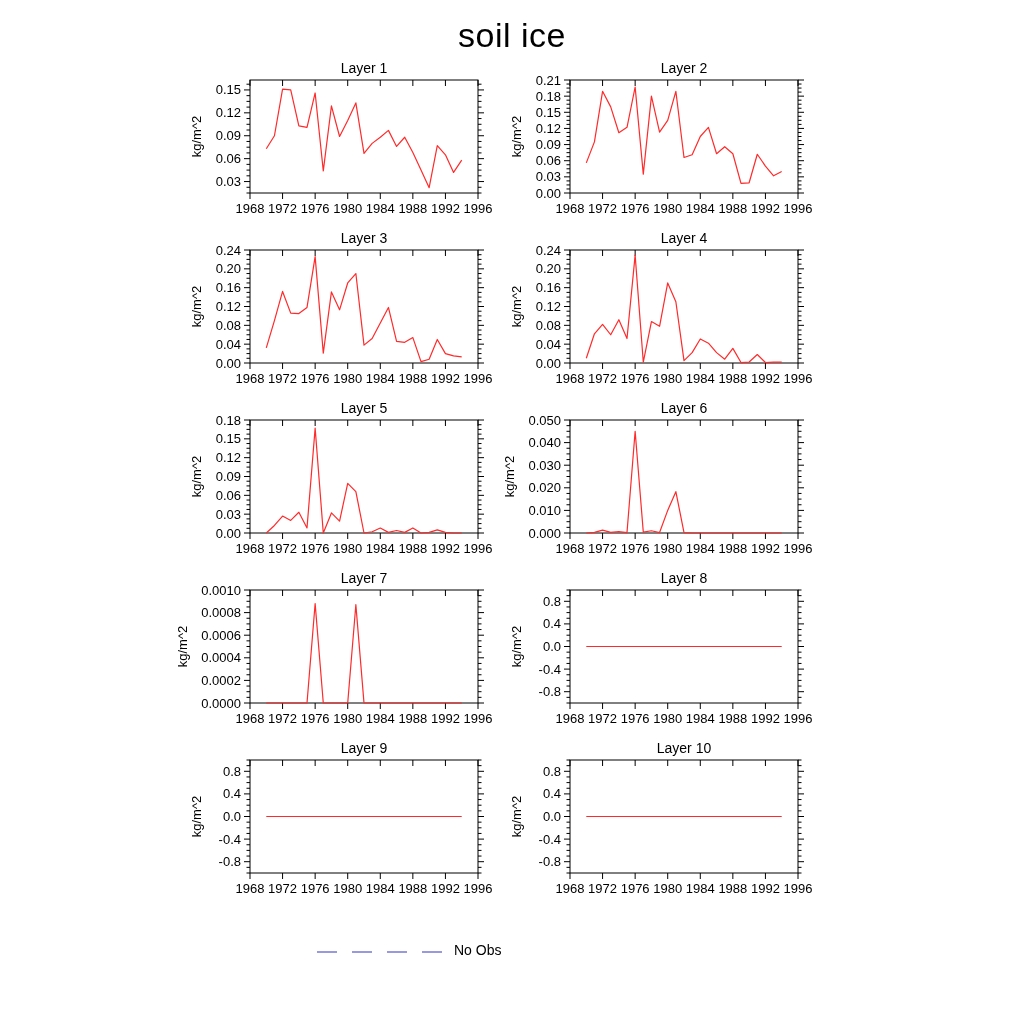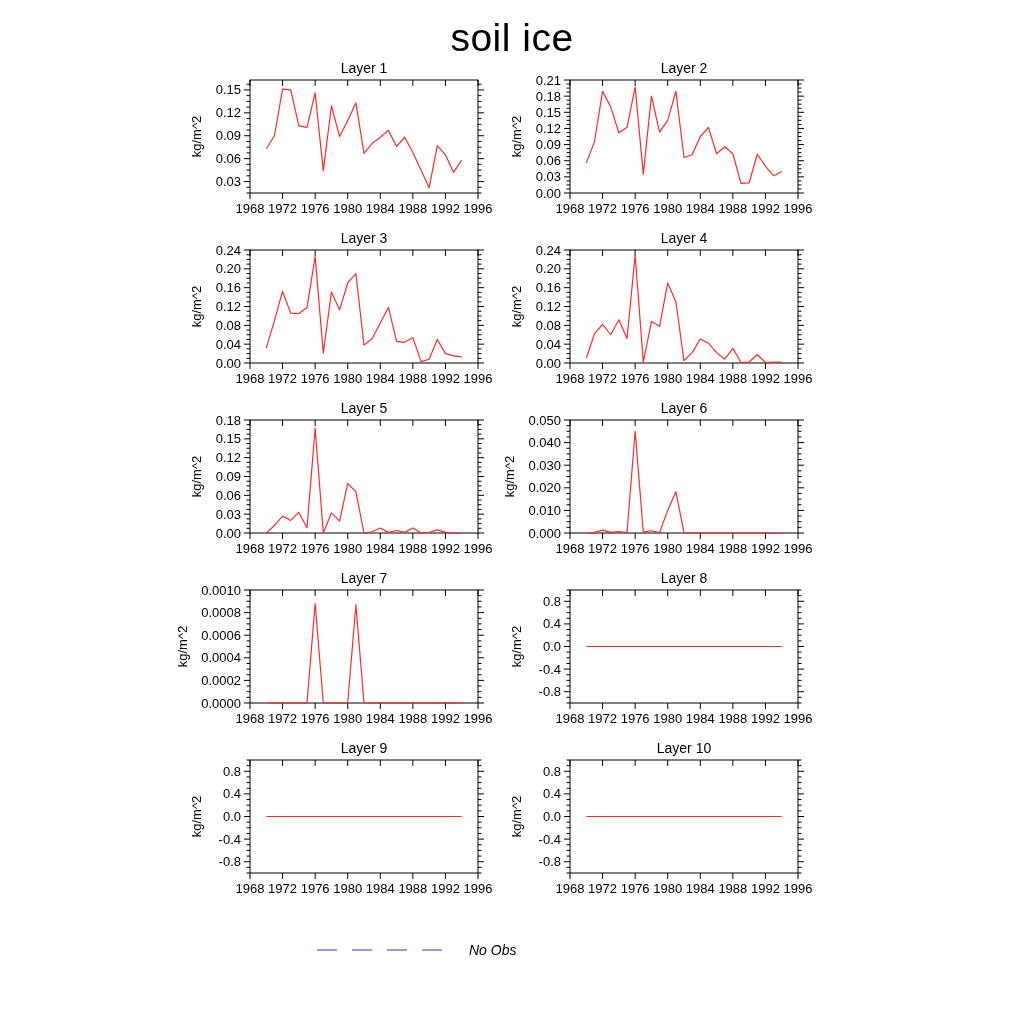--- a/index.html
+++ b/index.html
@@ -2,24 +2,24 @@
 <html><head>
 <meta charset="utf-8">
 <style>
   html,body{margin:0;padding:0;background:#ffffff;}
   .canvas{
     position:relative;width:1024px;height:1024px;background:#ffffff;overflow:hidden;
     font-family:"Liberation Sans","DejaVu Sans",sans-serif;color:#000;
   }
   .main-title{
     position:absolute;top:16px;left:0;width:1024px;text-align:center;
-    font-size:39px;font-weight:400;letter-spacing:0.5px;margin:0;
+    font-size:34px;font-weight:400;letter-spacing:0.5px;margin:0;
   }
   #panels-svg{position:absolute;left:0;top:0;}
-  .legend-item{position:absolute;display:flex;align-items:center;gap:24px;font-style:italic;}
+  .legend-item{position:absolute;display:flex;align-items:flex-end;gap:9px;}
   .legend-item .lab{font-size:14px;white-space:nowrap;}
   svg text{font-family:"Liberation Sans","DejaVu Sans",sans-serif;fill:#000;}
 </style>
 </head>
 <body>
 
 <div class="canvas">
   <h1 class="main-title">soil ice</h1>
 
   <svg id="panels-svg" width="1024" height="1024">

